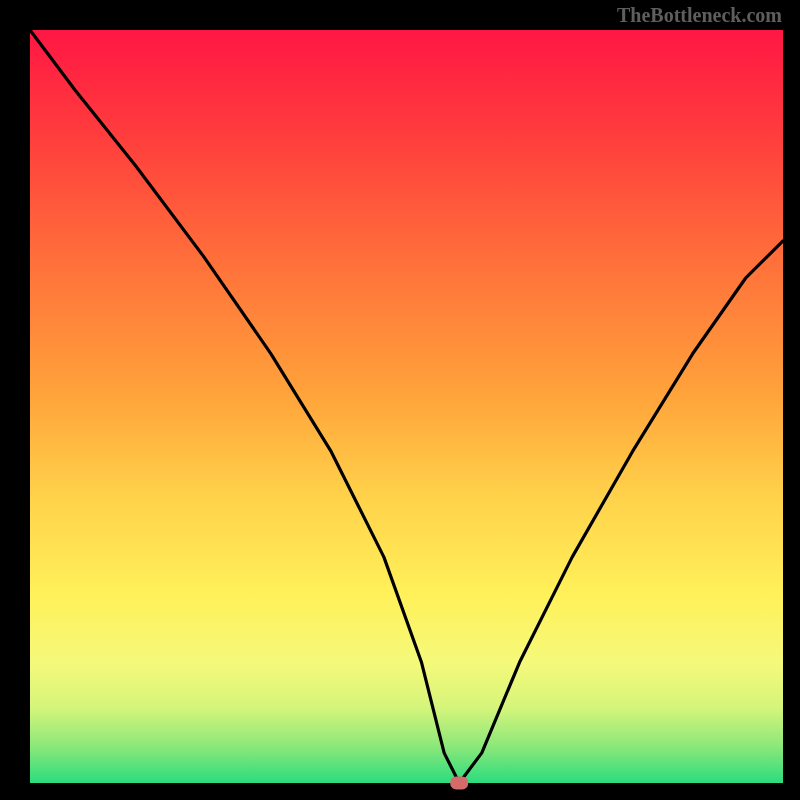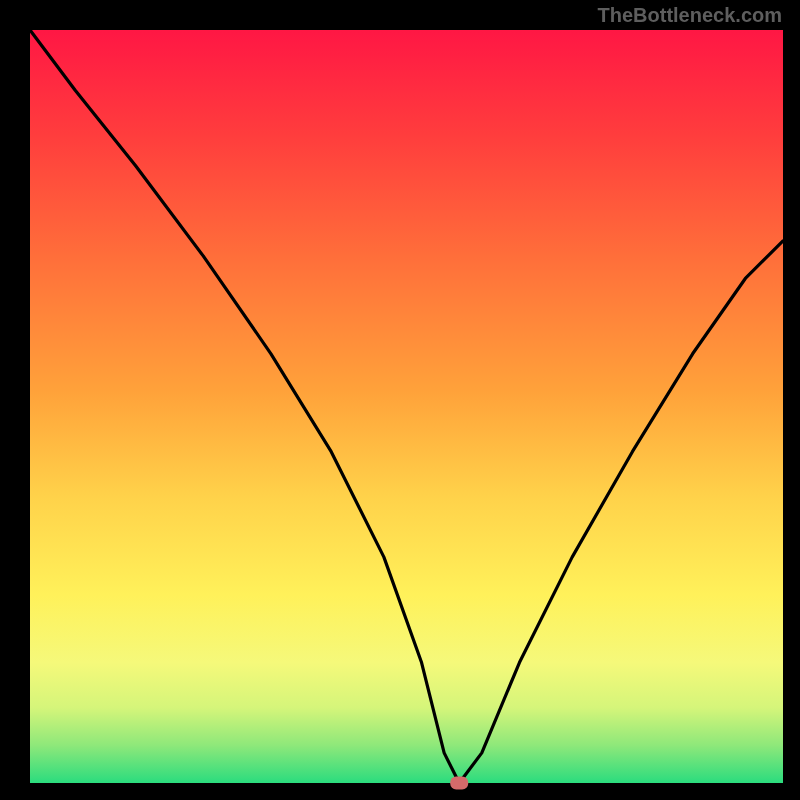--- a/index.html
+++ b/index.html
@@ -8,20 +8,21 @@
     width: 800px;
     height: 800px;
     background: #000;
     overflow: hidden;
     font-family: Arial, Helvetica, sans-serif;
   }
   .container {
     position: relative;
     width: 800px;
     height: 800px;
+    font-family: Liberation Serif, serif;
   }
   .watermark {
     position: absolute;
     top: 4px;
     right: 18px;
     color: #5e5e5e;
     font-size: 20px;
     font-weight: 600;
     z-index: 10;
   }

